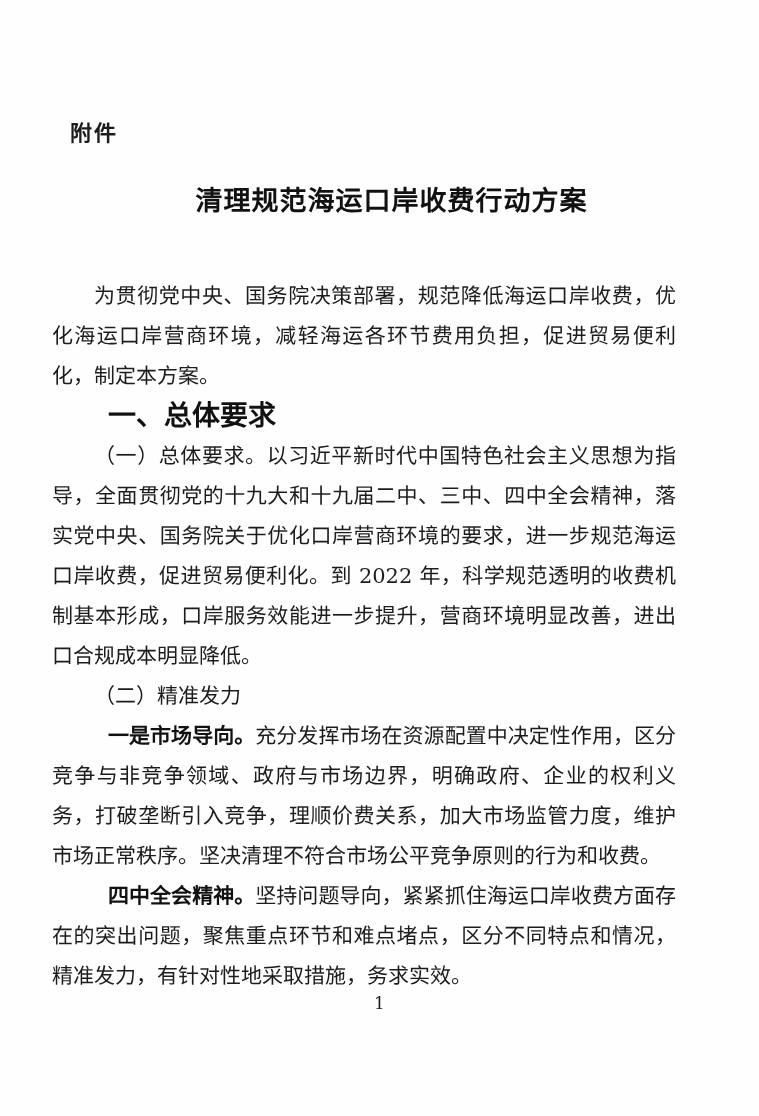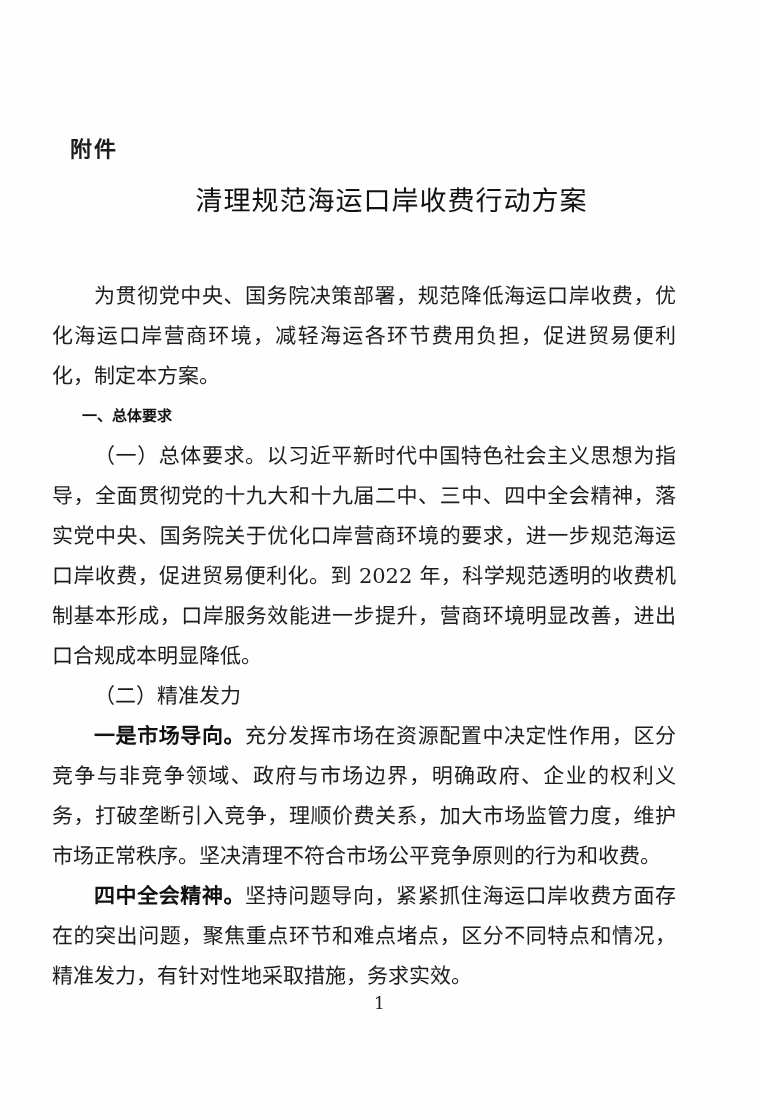--- a/index.html
+++ b/index.html
@@ -11,39 +11,39 @@
     position: relative;
     width: 759px;
     height: 1116px;
     background: #fefefe;
     overflow: hidden;
     color: #1c1c1c;
     font-family: "DejaVu Serif", "Liberation Serif", serif;
   }
   .attachment-label {
     position: absolute;
-    top: 134px;
+    top: 118px;
     left: 70px;
     font-family: "DejaVu Sans", "Liberation Sans", sans-serif;
     font-weight: 700;
     font-size: 22px;
     line-height: 32px;
     letter-spacing: 2px;
   }
   .doc-title {
     position: absolute;
     top: 183px;
     left: 0;
     width: 100%;
     margin: 0;
     padding-left: 24px;
     box-sizing: border-box;
     text-align: center;
     font-family: "DejaVu Serif", "Liberation Serif", serif;
-    font-weight: 400;
+    font-weight: 700;
     font-size: 27px;
     line-height: 36px;
     letter-spacing: 1px;
     color: #111111;
   }
   .doc-body {
     position: absolute;
     top: 276px;
     left: 52px;
     width: 624px;
@@ -54,33 +54,34 @@
   }
   .doc-body p {
     margin: 0;
     text-indent: 2em;
   }
   .section-heading {
     margin: 0;
     text-indent: 2em;
     font-family: "DejaVu Sans", "Liberation Sans", sans-serif;
     font-weight: 700;
-    font-size: 15px;
+    font-size: 28px;
     line-height: 40px;
     color: #111111;
   }
   .kai-lead {
     font-family: "Liberation Serif", "DejaVu Serif", serif;
   }
   .kai-heading {
     font-family: "Liberation Serif", "DejaVu Serif", serif;
   }
   .bold-lead {
     font-weight: 700;
     color: #111111;
+    margin-left: 14px;
   }
   .page-number {
     position: absolute;
     top: 991px;
     left: 0;
     width: 100%;
     text-align: center;
     font-size: 17px;
     line-height: 24px;
     color: #1c1c1c;

